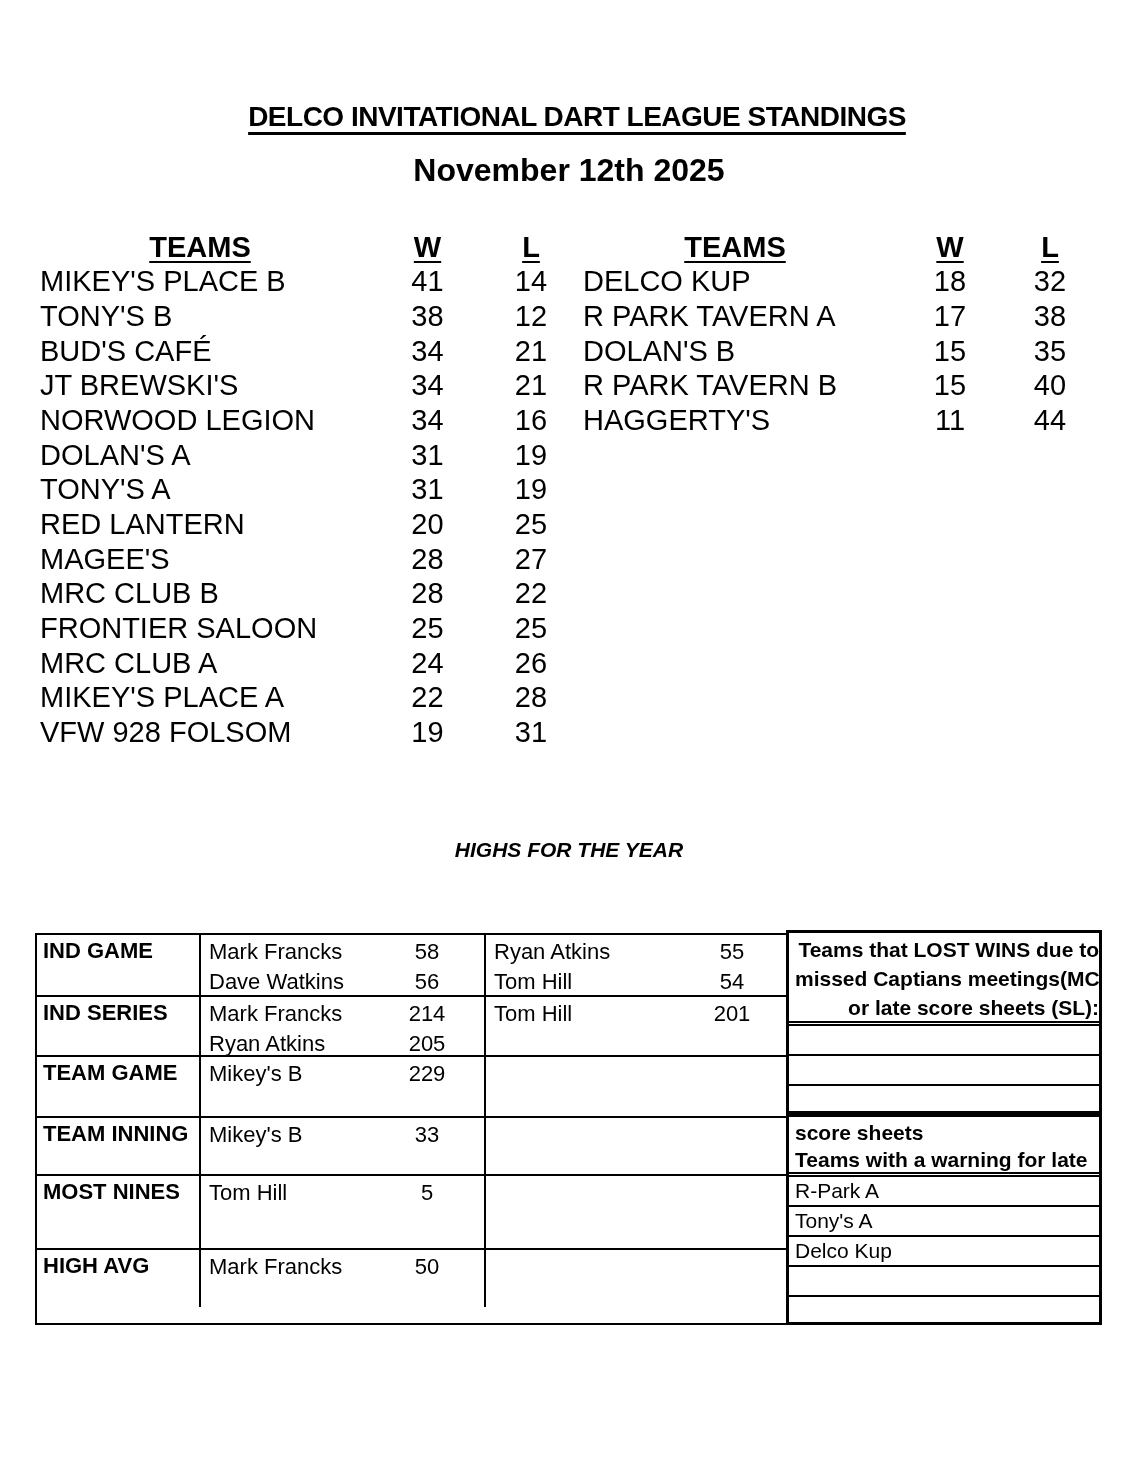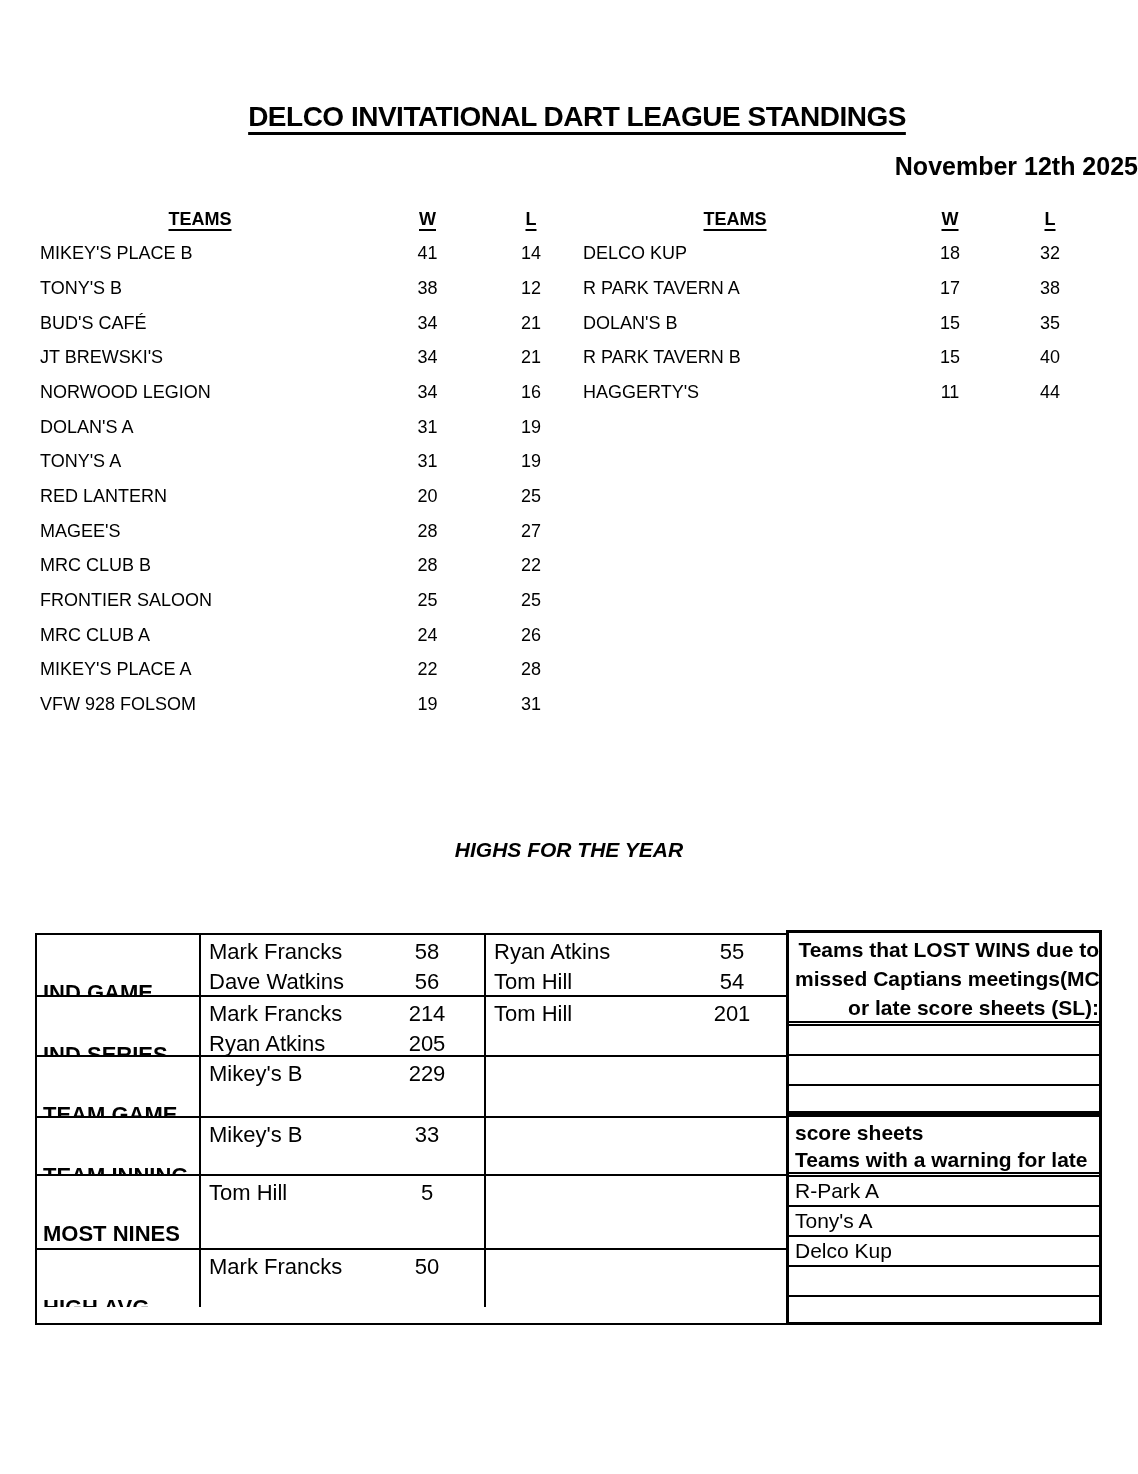--- a/index.html
+++ b/index.html
@@ -3,47 +3,47 @@
 <meta charset="utf-8">
 <style>
   html,body{margin:0;padding:0;background:#e8e8e8;}
   .page{position:relative;width:1138px;height:1474px;background:#ffffff;color:#000;
         font-family:"Liberation Sans",sans-serif;overflow:hidden;margin:0 auto;}
 
   
   .title{position:absolute;top:101px;left:0;width:100%;text-align:center;
          font-size:28px;font-weight:bold;letter-spacing:-0.5px;padding-left:8px;}
   .title .u{text-decoration:underline;text-decoration-thickness:3px;text-underline-offset:6px;}
-  .subtitle{position:absolute;top:152px;left:0;width:100%;text-align:right;
-            font-size:25px;font-weight:bold;}
+  .subtitle{position:absolute;top:152px;left:0;width:100%;text-align:center;
+            font-size:32px;font-weight:bold;}
   .highs-title{position:absolute;top:838px;left:0;width:100%;text-align:center;
                font-size:21px;font-weight:bold;font-style:italic;}
 
   
-  .standings{position:absolute;top:202px;font-size:18px;}
+  .standings{position:absolute;top:230px;font-size:29px;}
   .st-left{left:30px;width:547px;}
   .st-right{left:570px;width:530px;}
   .srow{display:flex;height:34.66px;align-items:center;}
   .st-left .c-name{width:340px;padding-left:10px;box-sizing:border-box;white-space:nowrap;}
   .st-left .c-w{width:115px;text-align:center;}
   .st-left .c-l{width:92px;text-align:center;}
   .st-right .c-name{width:330px;padding-left:13px;box-sizing:border-box;white-space:nowrap;}
   .st-right .c-w{width:100px;text-align:center;}
   .st-right .c-l{width:100px;text-align:center;}
   .shead{font-weight:bold;}
   .shead .c-name{text-align:center;padding-left:0;}
   .shead .u{text-decoration:underline;text-decoration-thickness:2px;text-underline-offset:4px;}
 
   
   .grid{position:absolute;left:35px;top:933px;width:755px;height:392px;
         border:2px solid #000;box-sizing:border-box;font-size:22px;overflow:hidden;}
   .grow{display:flex;box-sizing:border-box;border-top:2px solid #000;}
   .grow:first-child{border-top:none;}
   .gcat{width:162px;box-sizing:border-box;padding:1px 0 0 6px;font-weight:bold;
-        line-height:29px;white-space:nowrap;overflow:hidden;margin-top:42px;}
+        line-height:29px;white-space:nowrap;overflow:hidden;}
   .gcol{box-sizing:border-box;border-left:2px solid #000;padding-top:1px;overflow:hidden;}
   .gcol.b{width:285px;}
   .gcol.c{flex:1;}
   .gline{display:flex;height:30px;line-height:29px;align-items:center;}
   .gname{flex:1;padding-left:8px;white-space:nowrap;overflow:hidden;}
   .gval{width:70px;text-align:center;}
   .gcol.b .gval{margin-right:22px;}
   .gcol.c .gval{margin-right:21px;}
 
   

